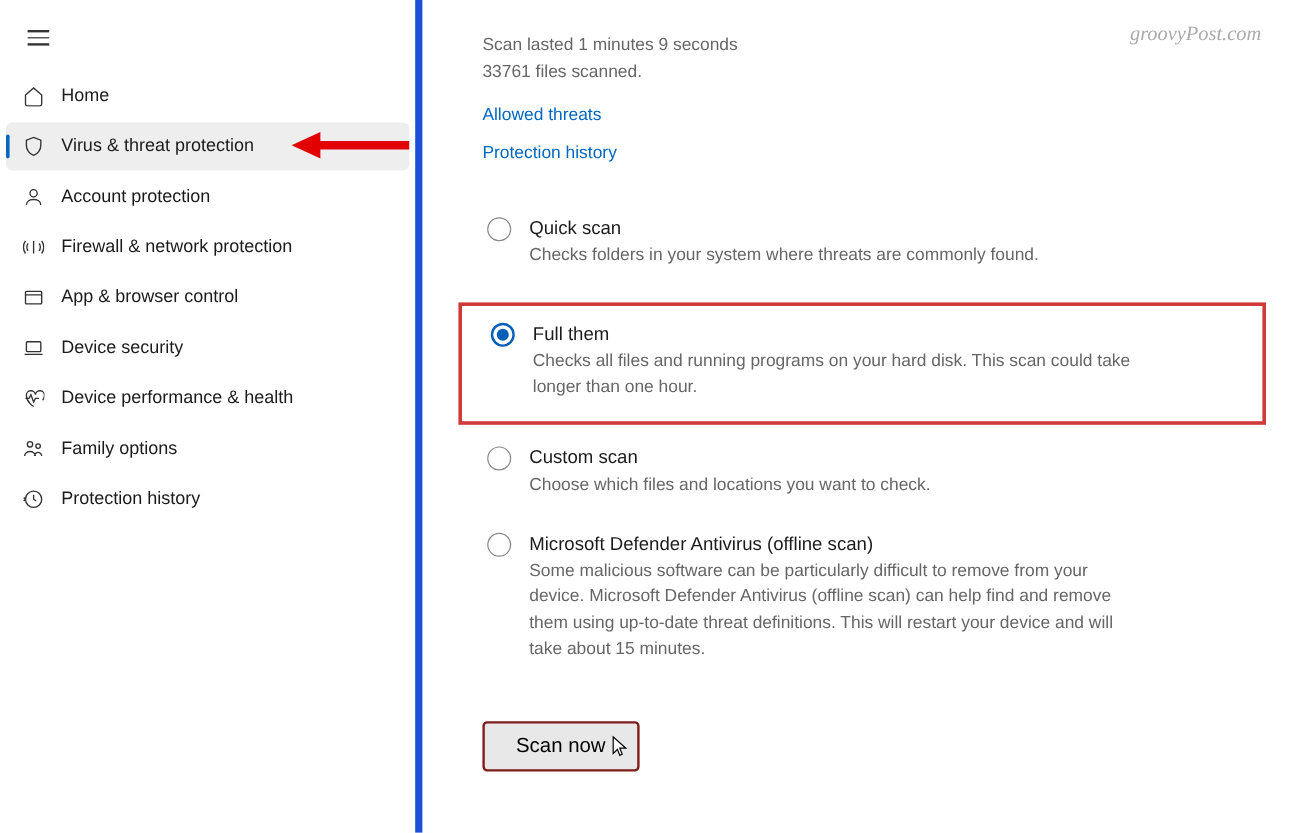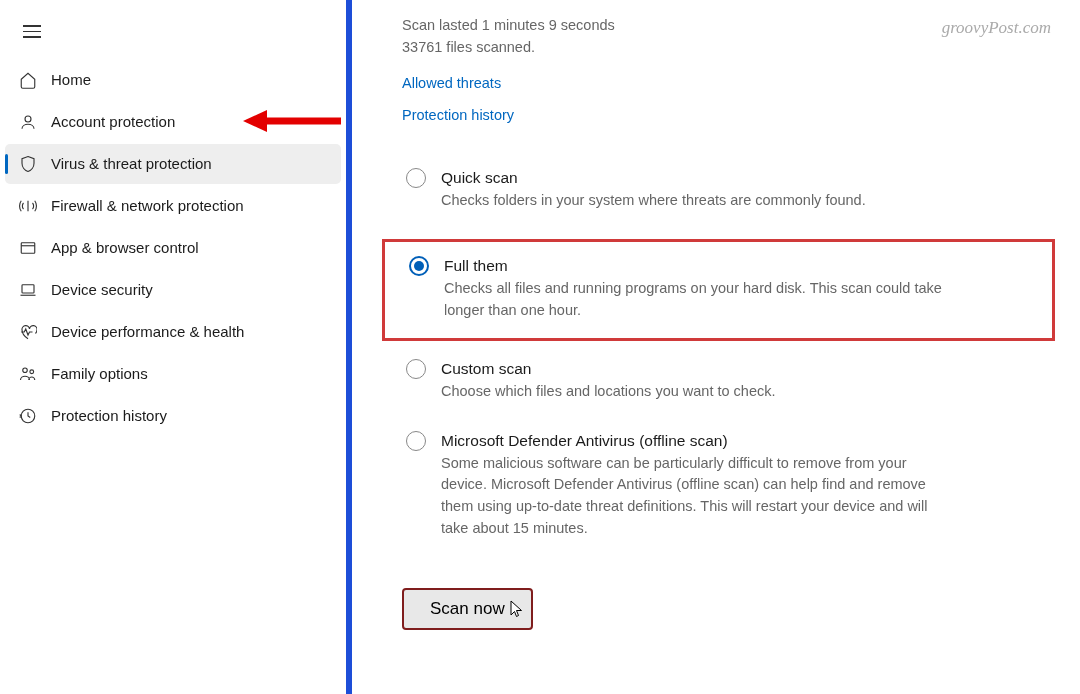--- a/index.html
+++ b/index.html
@@ -61,21 +61,21 @@
     }
     .nav-icon {
       width: 32px;
       display: flex;
       align-items: center;
       justify-content: flex-start;
     }
     .nav-icon svg { width: 18px; height: 18px; }
     .main {
       flex: 1;
-      padding: 15px 50px 20px 50px;
+      padding: 28px 50px 20px 50px;
       overflow: auto;
     }
     .status-line {
       color: #666;
       font-size: 14.5px;
       line-height: 1.5;
     }
     .link {
       color: #0067c0;
       font-size: 14.5px;
@@ -184,37 +184,37 @@
 
     <div class="nav-item">
       <span class="nav-icon">
         <svg viewBox="0 0 24 24" fill="none" stroke="#333" stroke-width="1.5">
             <path d="M3 11l9-8 9 8v10a2 2 0 01-2 2H5a2 2 0 01-2-2V11z"></path>
           </svg>
       </span>
       <span>Home</span>
     </div>
 
+    <div class="nav-item active">
+      <span class="nav-icon">
+        <svg viewBox="0 0 24 24" fill="none" stroke="#333" stroke-width="1.5">
+            <path d="M12 2l8 3v6c0 5-3.5 9.5-8 11-4.5-1.5-8-6-8-11V5l8-3z"></path>
+          </svg>
+      </span>
+      <span>Virus &amp; threat protection</span>
+    </div>
+
     <div class="nav-item">
       <span class="nav-icon">
         <svg viewBox="0 0 24 24" fill="none" stroke="#333" stroke-width="1.5">
             <circle cx="12" cy="8" r="4"></circle>
             <path d="M4 21c0-4 4-6 8-6s8 2 8 6"></path>
           </svg>
       </span>
       <span>Account protection</span>
-    </div>
-
-    <div class="nav-item active">
-      <span class="nav-icon">
-        <svg viewBox="0 0 24 24" fill="none" stroke="#333" stroke-width="1.5">
-            <path d="M12 2l8 3v6c0 5-3.5 9.5-8 11-4.5-1.5-8-6-8-11V5l8-3z"></path>
-          </svg>
-      </span>
-      <span>Virus &amp; threat protection</span>
     </div>
 
     <div class="nav-item">
       <span class="nav-icon">
         <svg viewBox="0 0 24 24" fill="none" stroke="#333" stroke-width="1.5">
             <path d="M12 5v14M6 8c-2 2-2 6 0 8M18 8c2 2 2 6 0 8M3 5c-3 4-3 10 0 14M21 5c3 4 3 10 0 14"></path>
           </svg>
       </span>
       <span>Firewall &amp; network protection</span>
     </div>

